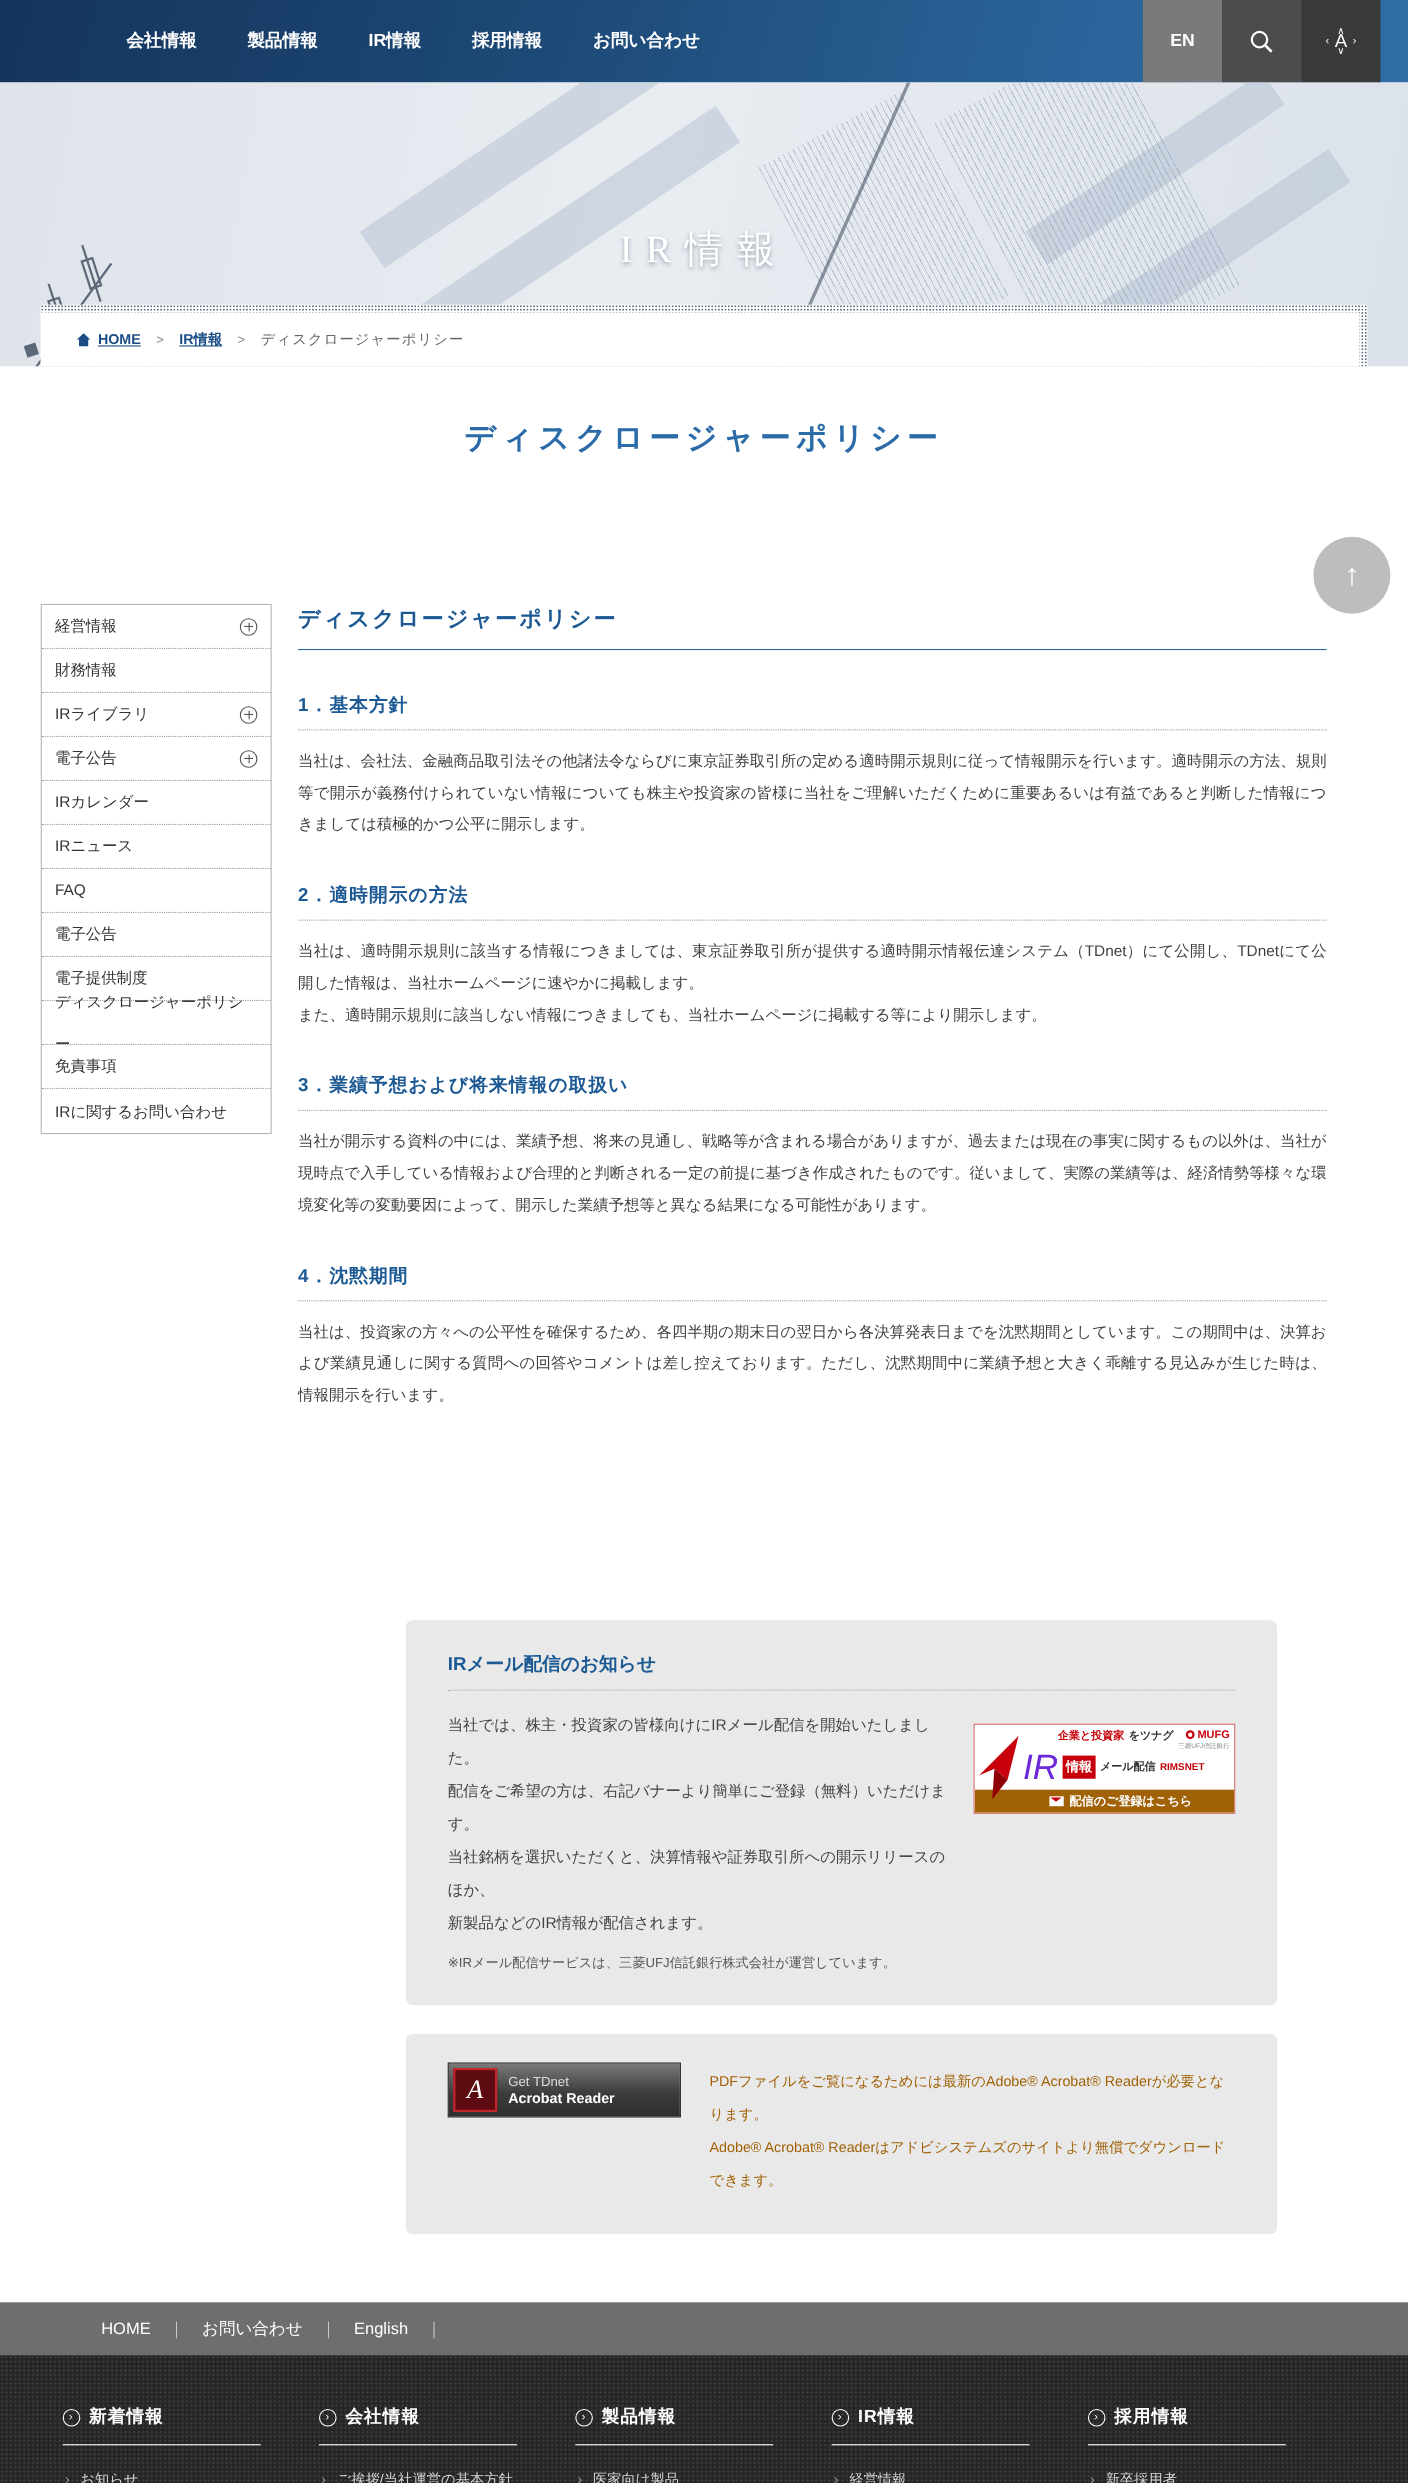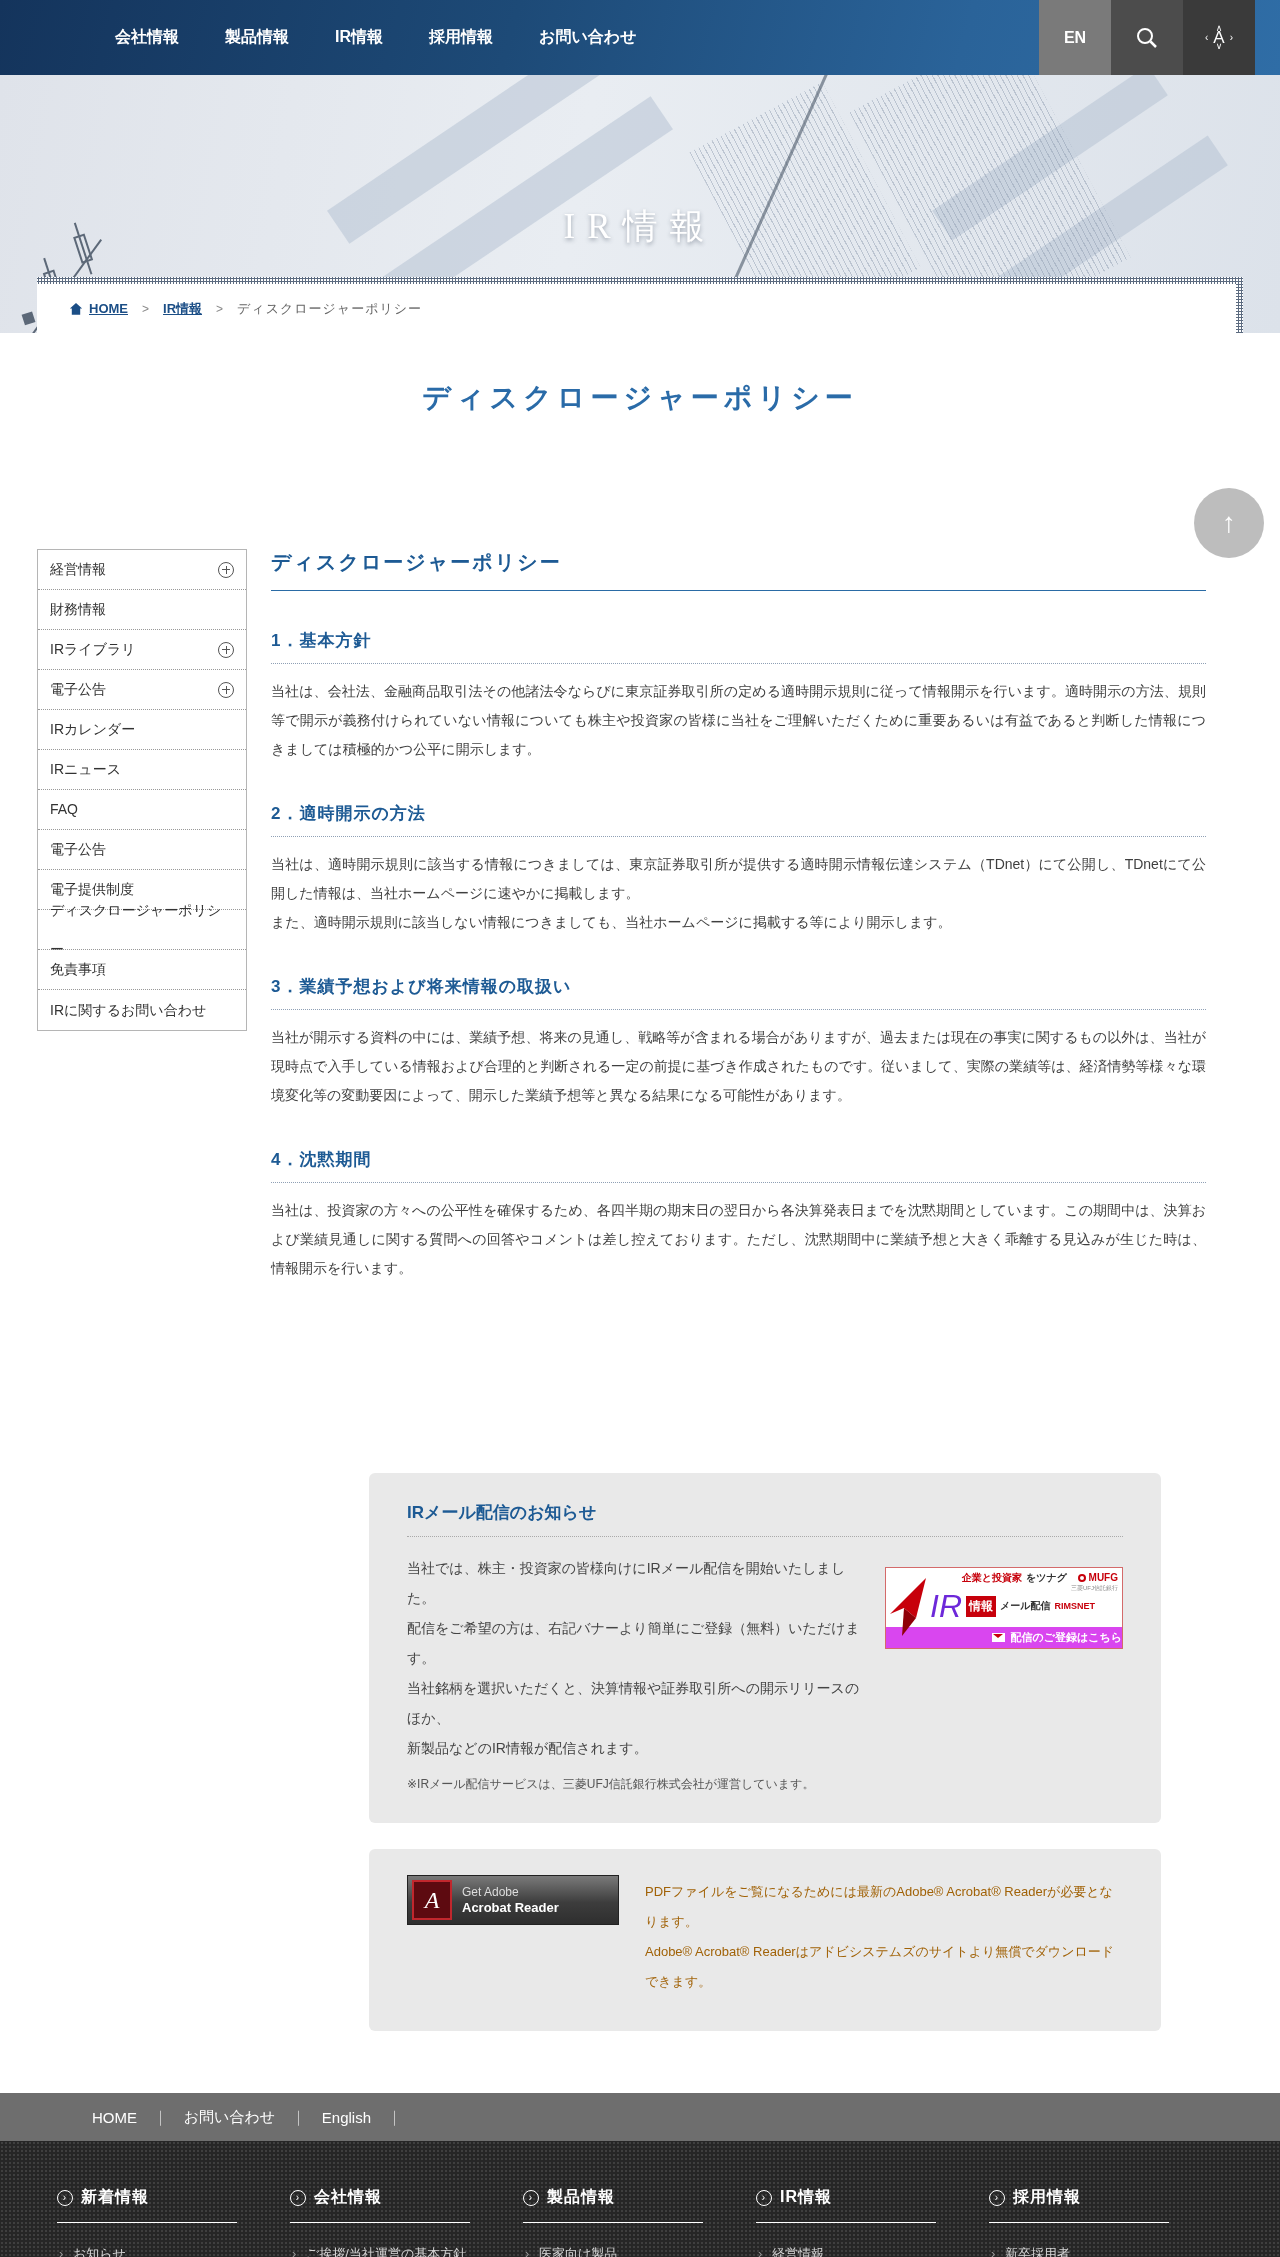--- a/index.html
+++ b/index.html
@@ -78,21 +78,21 @@
   .mb-catch-dark { color:#333; font-size:10px; font-weight:bold; white-space:nowrap; }
   .mb-mufg { text-align:right; line-height:10px; }
   .mb-mufg .mu { color:#c7000b; font-size:10px; font-weight:bold; }
   .mb-mufg .bank { color:#888; font-size:6px; display:block; }
   .mb-ring { display:inline-block; width:8px; height:8px; border:2px solid #c7000b; border-radius:50%; vertical-align:-1px; }
   .mb-row2 { display:flex; align-items:center; gap:4px; padding:0 4px 0 44px; }
   .mb-ir { color:#6d28d9; font-size:32px; font-weight:normal; font-style:italic; line-height:26px; }
   .mb-joho { background:#c7000b; color:#fff; font-size:12px; font-weight:bold; padding:2px 3px; }
   .mb-mail { color:#333; font-size:10px; font-weight:bold; }
   .mb-rims { color:#c7000b; font-size:9px; font-weight:bold; }
-  .mb-row3 { margin-top:auto; background:#d946ef; color:#fff; font-size:11px; font-weight:bold; text-align:right; padding:3px 0 3px 30px; }
+  .mb-row3 { margin-top:auto; background:#a16207; color:#fff; font-size:11px; font-weight:bold; text-align:center; padding:3px 0 3px 30px; }
   .mb-env { display:inline-block; width:13px; height:9px; background:#fff; position:relative; margin-right:5px; vertical-align:-1px; }
   .mb-env::before { content:""; position:absolute; left:1px; top:1px; border-left:5.5px solid transparent; border-right:5.5px solid transparent; border-top:4px solid #c7000b; }
 
   
   .adobe-box { margin:26px 45px 0 98px; background:#e9e9e9; border-radius:6px; padding:26px 38px 34px 38px; display:flex; gap:26px; align-items:flex-start; }
   .adobe-badge { width:212px; height:50px; flex:none; background:linear-gradient(#7a7a7a,#3d3d3d 55%,#2e2e2e); border:1px solid #222; display:flex; align-items:center; padding:4px; cursor:pointer; }
   .pdf-ico { width:40px; height:40px; background:#5d0a10; border:2px solid #c1272d; color:#fff; display:flex; align-items:center; justify-content:center; font-family:"Liberation Serif",serif; font-size:24px; font-style:italic; flex:none; }
   .adobe-badge-text { margin-left:10px; line-height:16px; }
   .adobe-badge-text .g { color:#ddd; font-size:12px; }
   .adobe-badge-text .n { color:#fff; font-size:13px; font-weight:bold; }
@@ -288,21 +288,21 @@
           </div>
           <div class="mb-row3"><span class="mb-env"></span><span>配信のご登録はこちら</span></div>
         </div>
       </div>
     </div>
 
     <div class="adobe-box">
       <div class="adobe-badge">
         <div class="pdf-ico">A</div>
         <div class="adobe-badge-text">
-          <div class="g">Get Adobe</div>
+          <div class="g">Get TDnet</div>
           <div class="n">Acrobat Reader</div>
         </div>
       </div>
       <div class="adobe-lines">
         <div>PDFファイルをご覧になるためには最新のAdobe® Acrobat® Readerが必要となります。</div>
         <div>Adobe® Acrobat® Readerはアドビシステムズのサイトより無償でダウンロードできます。</div>
       </div>
     </div>
   </main>
 </div>

